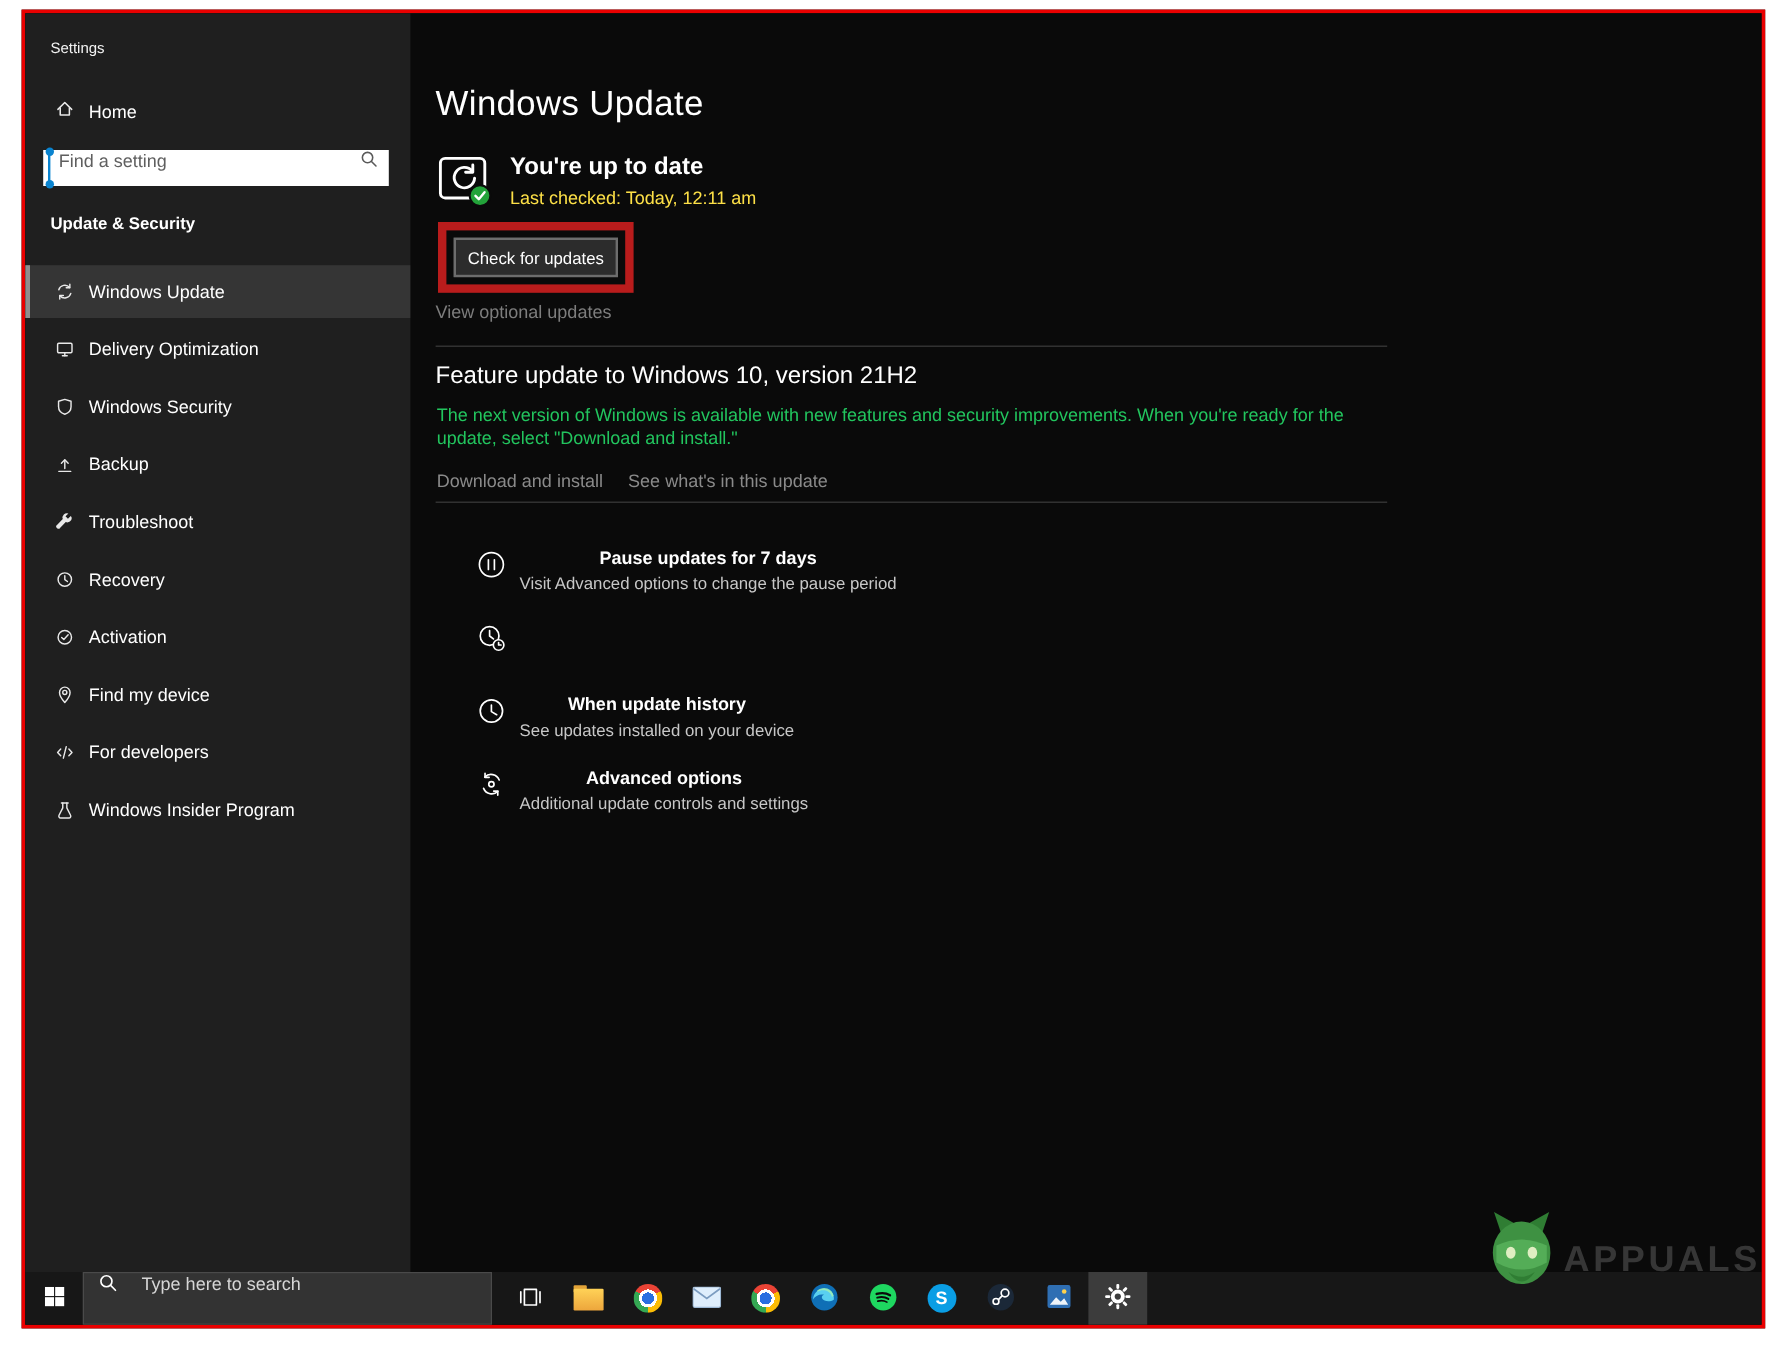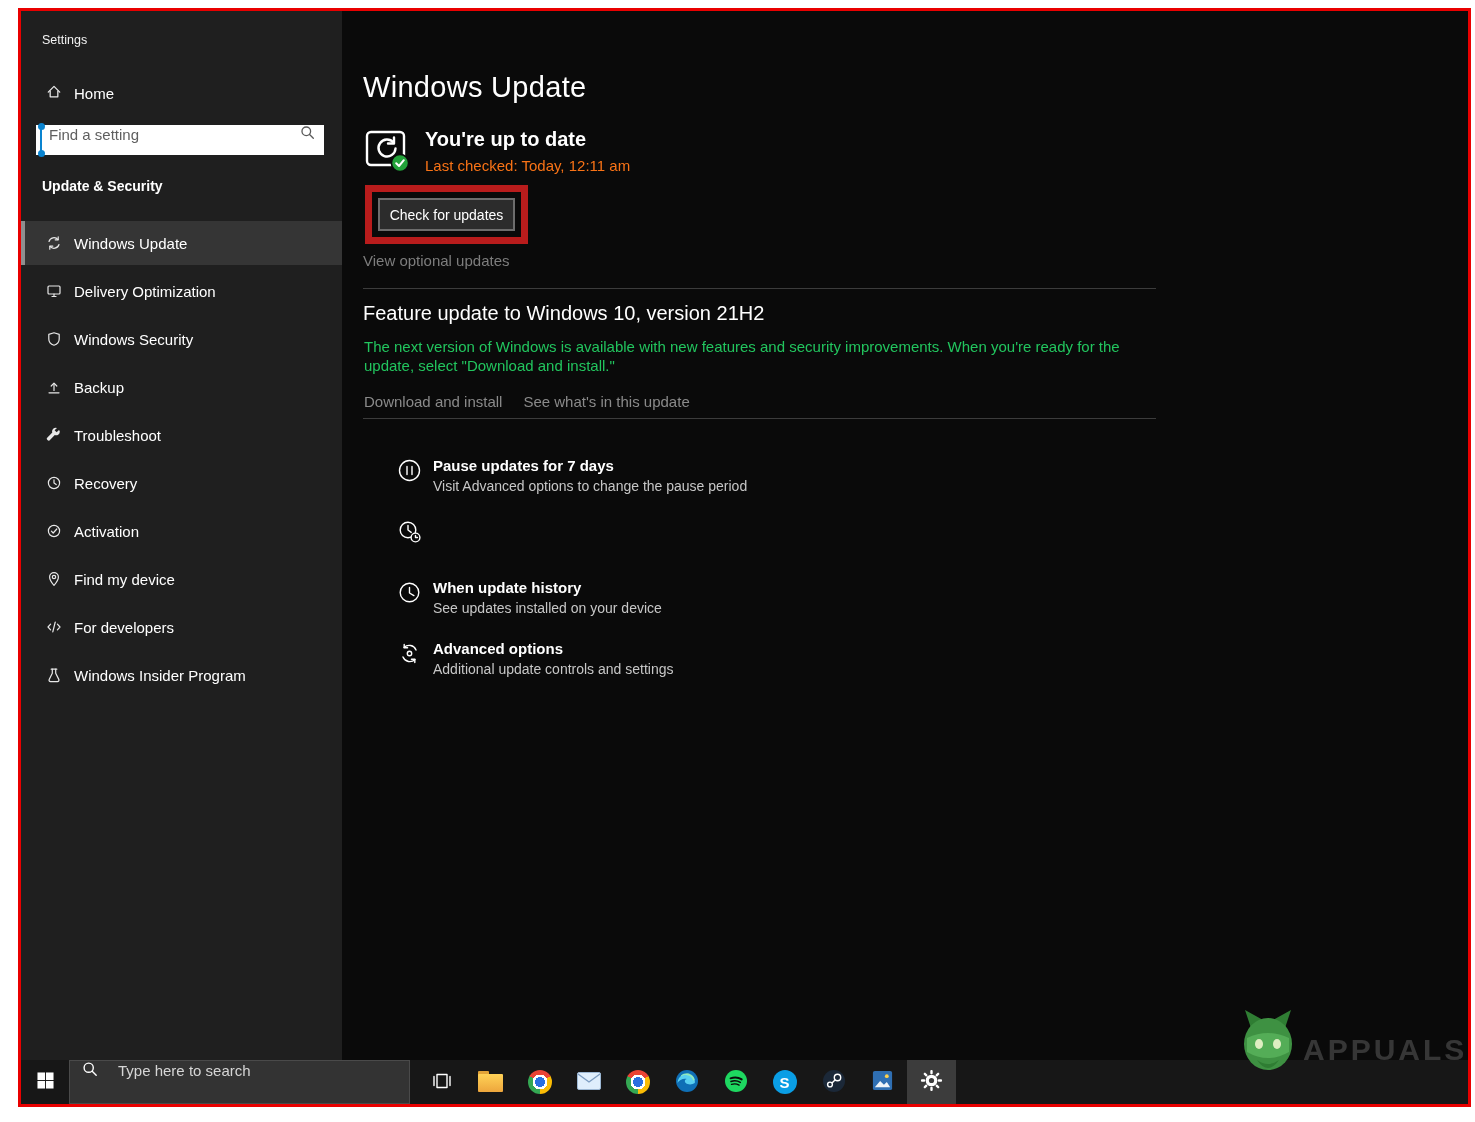--- a/index.html
+++ b/index.html
@@ -31,30 +31,30 @@
   .nav-item{height:44px;margin-bottom:4px;display:flex;align-items:center;gap:12px;padding-left:24px;font-size:15px;position:relative;cursor:default;}
   .nav-item .nav-ic{width:17px;display:flex;justify-content:center;}
   .nav-item.selected{background:#353535;}
   .nav-item.selected::before{content:"";position:absolute;left:0;top:0;bottom:0;width:4px;background:#8f8f8f;}
 
   
   .main{position:absolute;left:321px;right:0;top:0;bottom:44px;background:#0a0a0a;color:#fff;}
   .page-title{position:absolute;left:21px;top:60px;font-size:29px;font-weight:300;letter-spacing:0.3px;}
   .status{position:absolute;left:22px;top:116px;display:flex;gap:15px;}
   .status-txt .t1{font-size:20px;font-weight:700;margin-top:1px;}
-  .status-txt .t2{font-size:15px;color:#f97316;margin-top:6px;}
+  .status-txt .t2{font-size:15px;color:#fde047;margin-top:6px;}
   .annotation{position:absolute;left:23px;top:174px;border:7px solid #b91c1c;padding:6px;display:inline-block;}
   .check-btn{width:137px;height:33px;background:#2c2c2c;border:2px solid #6d6d6d;color:#fff;font-family:"Liberation Sans",sans-serif;font-size:14px;cursor:default;}
   .optional-link{position:absolute;left:21px;top:241px;font-size:15px;color:#7d7d7d;cursor:default;}
   .hr{position:absolute;left:21px;width:793px;border-top:1px solid #3c3c3c;height:0;}
   .hr1{top:277px;} .hr2{top:407px;}
   .feature-title{position:absolute;left:21px;top:291px;font-size:20px;font-weight:400;}
   .feature-desc{position:absolute;left:22px;top:326px;width:795px;font-size:15px;line-height:19px;color:#22c55e;}
   .feature-links{position:absolute;left:22px;top:382px;display:flex;gap:21px;font-size:15px;color:#8a8a8a;}
-  .action-row{position:absolute;left:56px;display:flex;gap:12px;}
+  .action-row{position:absolute;left:56px;display:flex;gap:12px;text-align:center;}
   .action-row .ic{width:23px;margin-top:2px;}
   .action-row .t1{font-size:15px;font-weight:700;}
   .action-row .t2{font-size:14px;color:#c7c7c7;margin-top:4px;}
   .ar1{top:446px;} .ar2{top:507px;} .ar3{top:568px;} .ar4{top:629px;}
 
   
   .taskbar{position:absolute;left:0;right:0;bottom:0;height:44px;background:#171717;display:flex;align-items:stretch;z-index:2;}
   .tb-btn{background:transparent;border:none;width:48px;display:flex;align-items:center;justify-content:center;cursor:default;padding:0;}
   .tb-search{width:341px;background:#333333;border:1px solid #4a4a4a;display:flex;align-items:flex-start;gap:18px;padding-left:12px;box-sizing:border-box;}
   .tb-search input{flex:1;background:transparent;border:none;outline:none;color:#eaeaea;font-family:"Liberation Sans",sans-serif;font-size:15px;}

